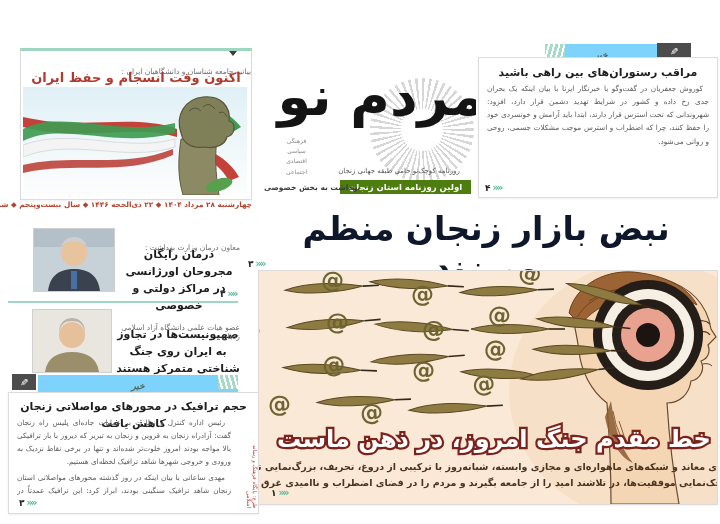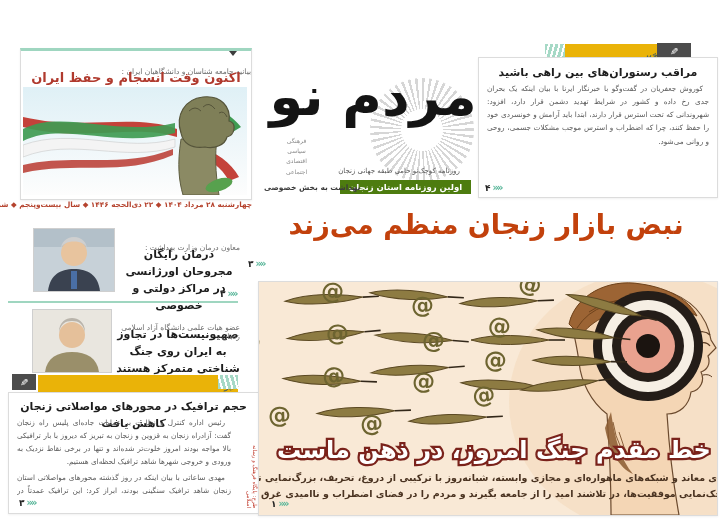--- a/index.html
+++ b/index.html
@@ -1,20 +1,20 @@
 <!DOCTYPE html>
 <html lang="fa" dir="rtl"><head>
 <meta charset="utf-8">
 <style>
   html,body{margin:0;padding:0;background:#e9e9e9;}
   .page{position:relative;width:720px;height:524px;background:#ffffff;overflow:hidden;
         font-family:"DejaVu Sans",sans-serif;direction:rtl;margin:0 auto;}
   .abs{position:absolute;}
   
-  .ribbon{position:absolute;height:22px;background:#eab308;display:flex;align-items:center;justify-content:flex-start;}
+  .ribbon{position:absolute;height:22px;background:#7dd3fc;display:flex;align-items:center;justify-content:center;}
   .ribbon .lbl{font-size:9px;font-weight:bold;color:#4e635a;font-style:italic;}
   .chev{position:absolute;top:0;width:20px;height:14px;
         background:repeating-linear-gradient(105deg,#a6d9c6 0 3px,#ffffff 3px 5px);}
   .chev.mirror{background:repeating-linear-gradient(75deg,#a6d9c6 0 3px,#ffffff 3px 5px);}
   .penbox{position:absolute;height:16px;background:#4c4c4c;color:#fff;display:flex;align-items:center;justify-content:center;font-size:10px;}
   
   .pg{position:absolute;display:flex;align-items:center;gap:2px;font-size:9px;color:#333;}
   .pg .ic{color:#56b598;font-weight:bold;letter-spacing:-2px;font-size:10px;}
   .pg b{font-size:9px;color:#222;}
   
@@ -62,21 +62,21 @@
         <path d="M158,52 C154,78 156,94 160,108 L196,108 C192,84 192,66 194,52 Z" fill="#8b8a64" stroke="#5f5e42" stroke-width="1"></path>
         <path d="M158,46 C152,28 162,12 180,10 C198,8 208,20 206,34 C214,36 212,48 204,50 C202,58 192,62 182,60 C168,62 160,56 158,46 Z" fill="#7f7f58" stroke="#55543a" stroke-width="1.2"></path>
         <path d="M166,24 q6,-6 12,0 M180,20 q6,-6 12,2 M196,26 q5,-3 8,4" fill="none" stroke="#55543a" stroke-width="1"></path>
       </g>
       <ellipse cx="196" cy="98" rx="14" ry="6" fill="#57a14e" transform="rotate(-18 196 98)"></ellipse>
     </svg>
   </div>
 
   <div class="abs" style="left:262px;top:34px;width:214px;height:166px;overflow:hidden;">
     <div class="ornament" style="left:108px;top:44px;width:104px;height:104px;"></div>
-    <div class="abs" style="left:4px;top:8px;width:100%;text-align:center;font-size:54px;font-weight:bold;color:#141414;line-height:110px;">مردم نو</div>
+    <div class="abs" style="left:12px;top:8px;width:100%;text-align:center;font-size:54px;font-weight:bold;color:#141414;line-height:110px;">مردم نو</div>
     <div class="abs topics" style="left:24px;top:102px;text-align:center;">
       <div>فرهنگی</div>
       <div>سیاسی</div>
       <div>اقتصادی</div>
       <div>اجتماعی</div>
     </div>
     <div class="abs" style="left:60px;top:133px;width:154px;text-align:center;font-size:7px;color:#555;">روزنامه کوچک‌نو حامی طبقه جهانی زنجان</div>
     <div class="abs badge" style="left:78px;top:146px;">اولین روزنامه استان زنجان</div>
     <div class="abs" style="left:2px;top:149px;font-size:7.5px;color:#3c3c3c;font-weight:bold;">بهداشت به بخش خصوصی</div>
   </div>
@@ -98,21 +98,21 @@
       <span class="ic">««</span>
       <b>۴</b>
     </div>
   </div>
 
   <div class="abs dateline" style="left:2px;top:200px;width:250px;text-align:center;">
     <span>چهارشنبه ۲۸ مرداد ۱۴۰۴ ◆ ۲۲ ذی‌الحجه ۱۴۴۶ ◆ سال بیست‌وپنجم ◆ شماره ۵۶۱۱ ◆ ۸ صفحه</span>
     
   </div>
 
-  <div class="abs" style="left:256px;top:209px;width:460px;text-align:center;font-size:27px;font-weight:bold;color:#c2410c;">نبض بازار زنجان منظم می‌زند</div>
+  <div class="abs" style="left:256px;top:209px;width:460px;text-align:center;font-size:33px;font-weight:bold;color:#0f172a;">نبض بازار زنجان منظم می‌زند</div>
   <div class="pg" style="left:248px;top:258px;">
     <span class="ic">««</span>
     <b>۳</b>
   </div>
 
   <div class="abs" style="left:8px;top:226px;width:230px;height:74px;">
     <svg class="abs" style="left:25px;top:2px;border:1px solid #cfcfcf;" width="80" height="62" viewBox="0 0 80 62">
       <rect width="80" height="62" fill="#c7d1d8"></rect>
       <rect x="0" y="0" width="80" height="18" fill="#b3c0c9"></rect>
       <path d="M14,62 C16,46 26,40 40,40 C54,40 64,46 66,62 Z" fill="#3a4250"></path>
@@ -155,21 +155,21 @@
       <p>مهدی ساعاتی با بیان اینکه در روز گذشته محورهای مواصلاتی استان زنجان شاهد ترافیک سنگینی بودند، ابراز کرد: این ترافیک عمدتاً در مسیرهای شرق به غرب و بالعکس مشاهده شد و بخش قابل توجهی از آن مربوط به تردد هموطنانی بود که از پایتخت به سمت استان‌های شمال غرب کشور در حرکت بودند.</p>
 
     </div>
     <div class="pg" style="left:10px;top:104px;">
       <span class="ic">««</span>
       <b>۳</b>
     </div>
   </div>
 
   <div class="abs vcredit" style="left:246px;top:428px;height:80px;">طرح: پایگاه فرهنگ و رسانه اسلامی</div>
-  <div class="newsbox" style="left:258px;top:281px;width:458px;height:233px;">
+  <div class="newsbox" style="left:258px;top:270px;width:458px;height:233px;">
     <svg width="458" height="233" viewBox="0 0 458 233">
       <defs>
         <g id="dart">
           <text x="-10" y="8" font-size="23" font-weight="bold" fill="#6d6430" font-family="DejaVu Sans, sans-serif">@</text>
           <path d="M16,0 C40,-7 72,-5 94,0 C72,5 40,7 16,0 Z" fill="#8d7b42" stroke="#5c4a24" stroke-width="1"></path>
           <line x1="94" y1="0" x2="110" y2="0" stroke="#33281a" stroke-width="1.6"></line>
         </g>
       </defs>
       <rect width="458" height="233" fill="#f9e9d6"></rect>
       <ellipse cx="390" cy="120" rx="140" ry="130" fill="#f3dabd" opacity=".6"></ellipse>

